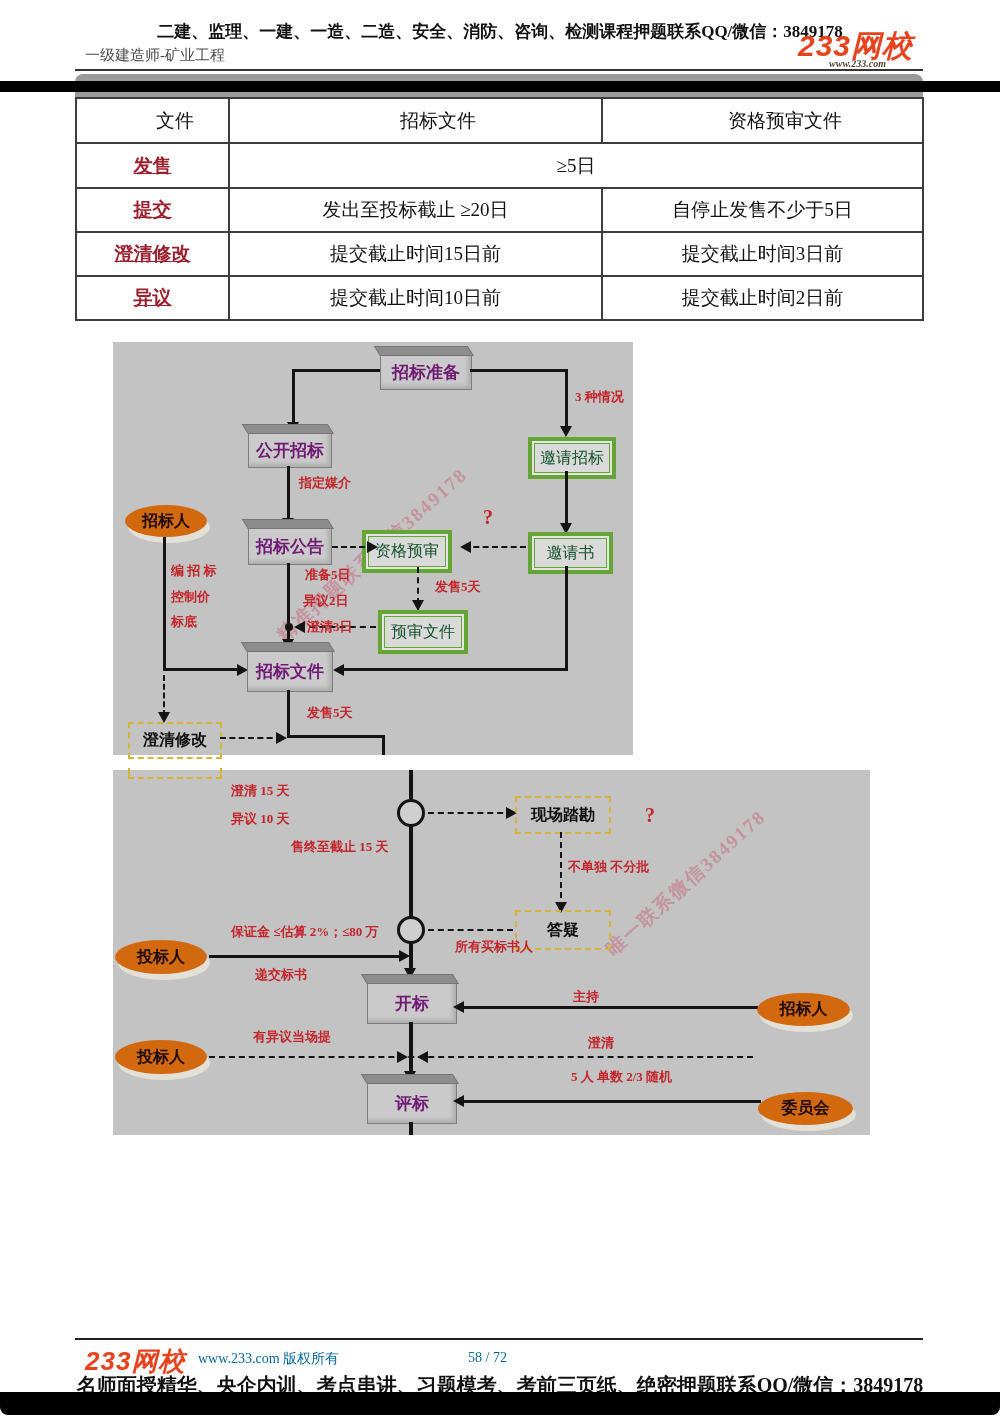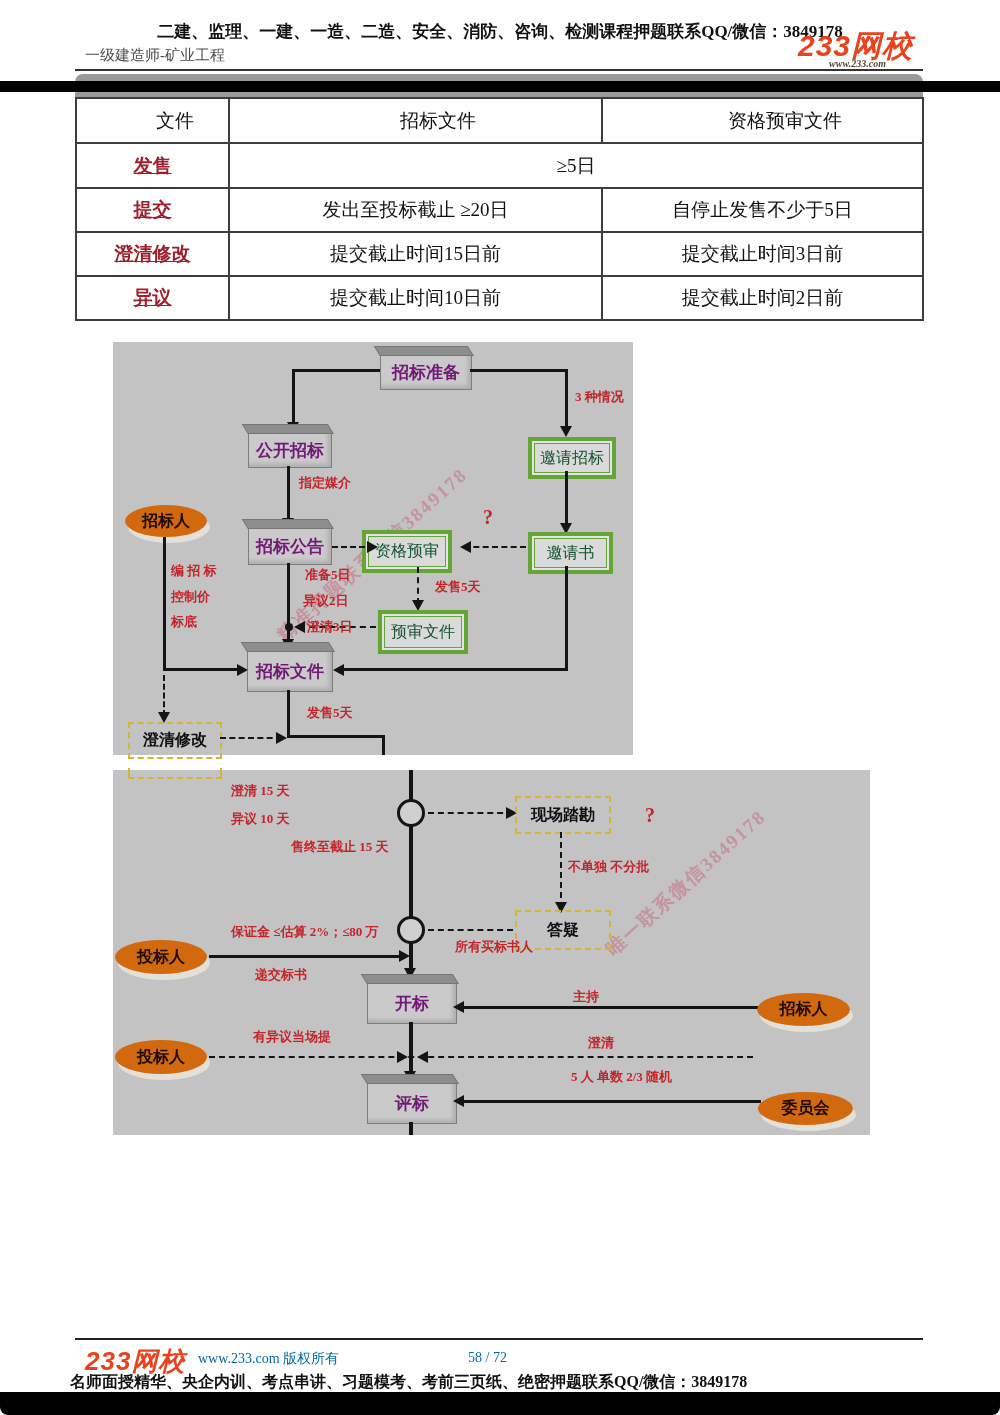--- a/index.html
+++ b/index.html
@@ -66,21 +66,21 @@
   .ar-d { border-left:6px solid transparent; border-right:6px solid transparent; border-top:11px solid #141414; }
   .circ { position:absolute; width:22px; height:22px; border:3px solid #141414; border-radius:50%; background:#cfcfcf; }
   .dot  { position:absolute; width:8px; height:8px; background:#141414; border-radius:50%; }
 
   .red { position:absolute; color:#c3252b; font-weight:bold; font-size:13px; white-space:nowrap; }
   .q   { font-size:20px; }
   .wm  { position:absolute; color:rgba(198,108,128,.55); font-size:19px; font-weight:bold;
          transform:rotate(-42deg); white-space:nowrap; letter-spacing:2px; }
 
   .foot-copy { font-size:14px; color:#0369a1; }
-  .promo-bottom { left:70px; top:1372px; width:860px; text-align:left; font-size:16px; font-weight:bold; }
+  .promo-bottom { left:70px; top:1372px; width:860px; text-align:center; font-size:20px; font-weight:bold; }
 </style>
 </head>
 <body>
 
 <div class="page">
 
   <div class="abs promo-top">二建、监理、一建、一造、二造、安全、消防、咨询、检测课程押题联系QQ/微信：3849178</div>
   <div class="abs subtitle">一级建造师-矿业工程</div>
   <div class="abs brand brand-top">233网校</div>
   <div class="abs brand-url">www.233.com</div>

